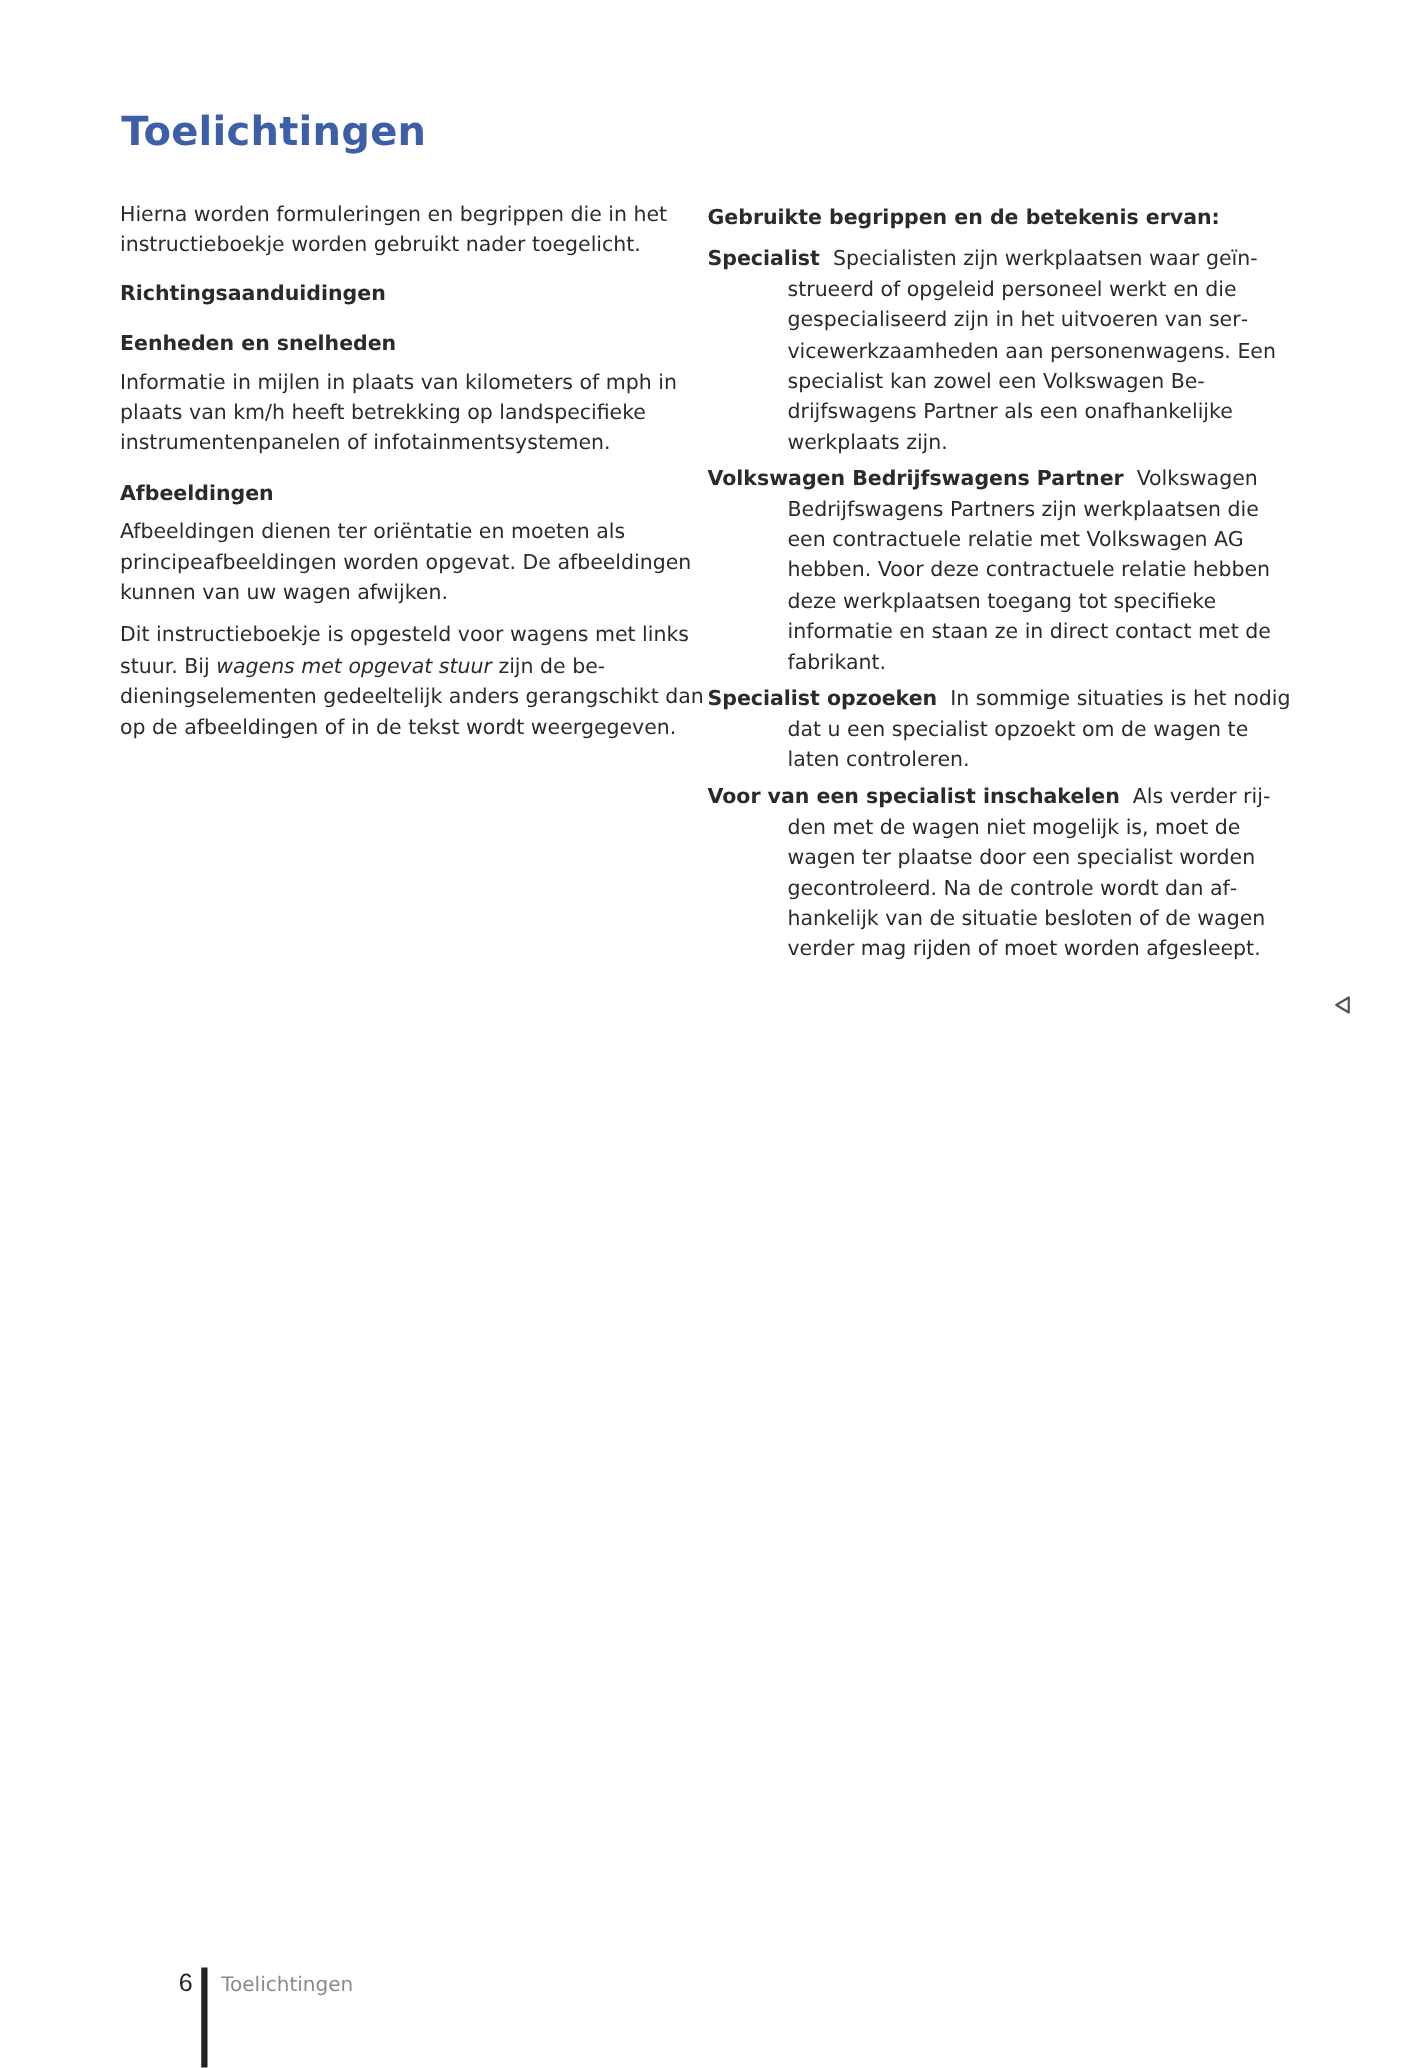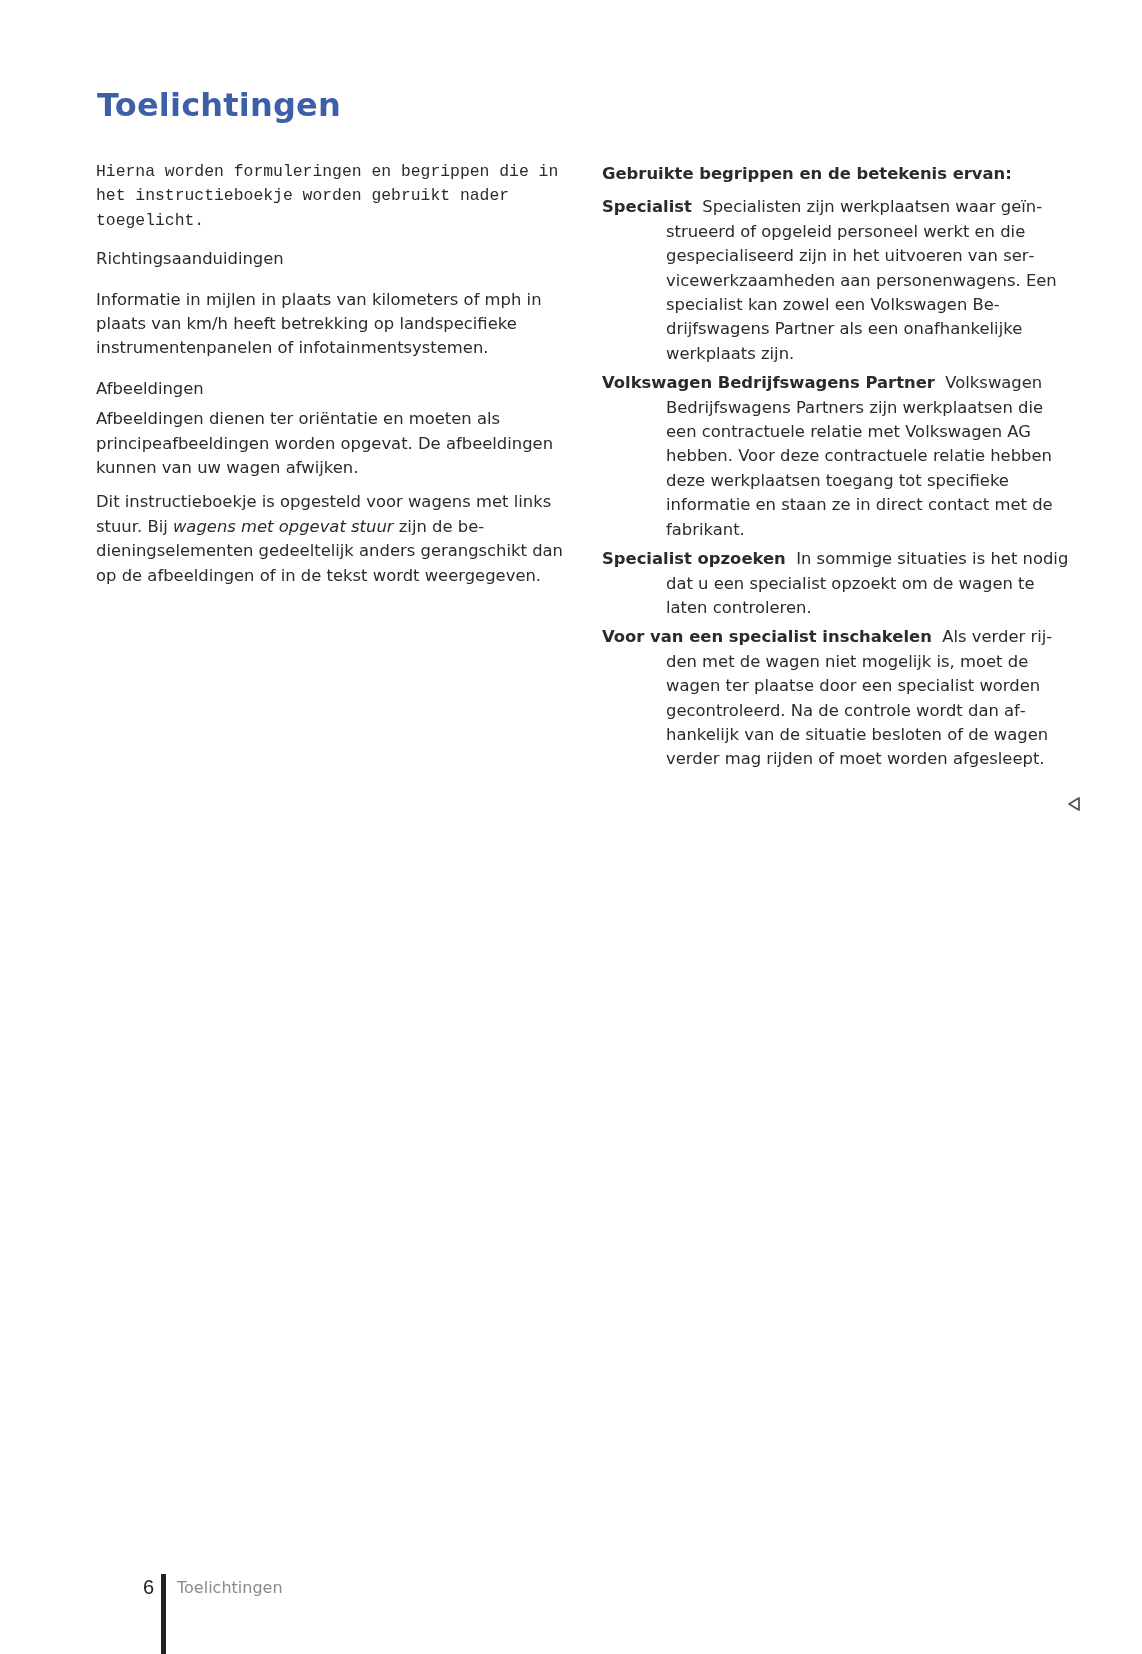--- a/index.html
+++ b/index.html
@@ -7,24 +7,24 @@
     width:1142px; height:1654px; background:#ffffff; position:relative; overflow:hidden;
     font-family:"DejaVu Sans", sans-serif; color:#2b2b2b;
   }
   .title {
     position:absolute; left:97px; top:86px; margin:0;
     font-family:"DejaVu Sans", sans-serif; font-weight:bold; font-size:32px;
     color:#3c5fa8; letter-spacing:0.2px;
   }
   .col { position:absolute; font-size:16.4px; line-height:24.4px; }
   .col-left { left:96px; top:160px; width:470px; }
-  .col-right { left:602px; top:162px; width:470px; }
+  .col-right { left:566px; top:162px; width:470px; }
   p { margin:0; }
-  .heading { font-weight:normal; margin:0 0 6px 0; font-size:16.4px; line-height:24.4px; }
-  .intro { margin-bottom:14px;font-family:Liberation Mono, monospace; }
+  .heading { font-weight:bold; margin:0 0 6px 0; font-size:16.4px; line-height:24.4px; }
+  .intro { margin-bottom:14px; }
   .section { margin-bottom:16px; }
   .sub-p { margin-top:10px; }
   em { font-style:italic; }
   .term-list-title { font-weight:bold; margin:0 0 9px 0; }
   .term { padding-left:64px; text-indent:-64px; margin-bottom:5px; }
   .term .t { font-weight:bold;margin-top:24px; }
   .end-marker {
     position:absolute; left:1067px; top:796px; width:14px; height:16px;
   }
   .footer-num { position:absolute; left:143px; top:1576px; font-family:"Liberation Sans", sans-serif; font-size:20px; color:#222; }
@@ -37,20 +37,21 @@
 <h1 class="title">Toelichtingen</h1>
 
 <div class="col col-left">
   <p class="intro">Hierna worden formuleringen en begrippen die in het instructieboekje worden gebruikt nader toege­licht.</p>
 
   <div class="section">
     <p class="heading">Richtingsaanduidingen</p>
   </div>
 
   <div class="section">
+    <p class="heading">Eenheden en snelheden</p>
     <p>Informatie in mijlen in plaats van kilometers of mph in plaats van km/h heeft betrekking op landspecifie­ke instrumentenpanelen of infotainmentsystemen.</p>
   </div>
 
   <div class="section">
     <p class="heading">Afbeeldingen</p>
     <p>Afbeeldingen dienen ter oriëntatie en moeten als principeafbeeldingen worden opgevat. De afbeeldin­gen kunnen van uw wagen afwijken.</p>
     <p class="sub-p"><span>Dit instructieboekje is opgesteld voor wagens met links stuur. Bij </span><em>wagens met opgevat stuur</em><span> zijn de be­dieningselementen gedeeltelijk anders gerangschikt dan op de afbeeldingen of in de tekst wordt weerge­geven.</span></p>
   </div>
 
 </div>

